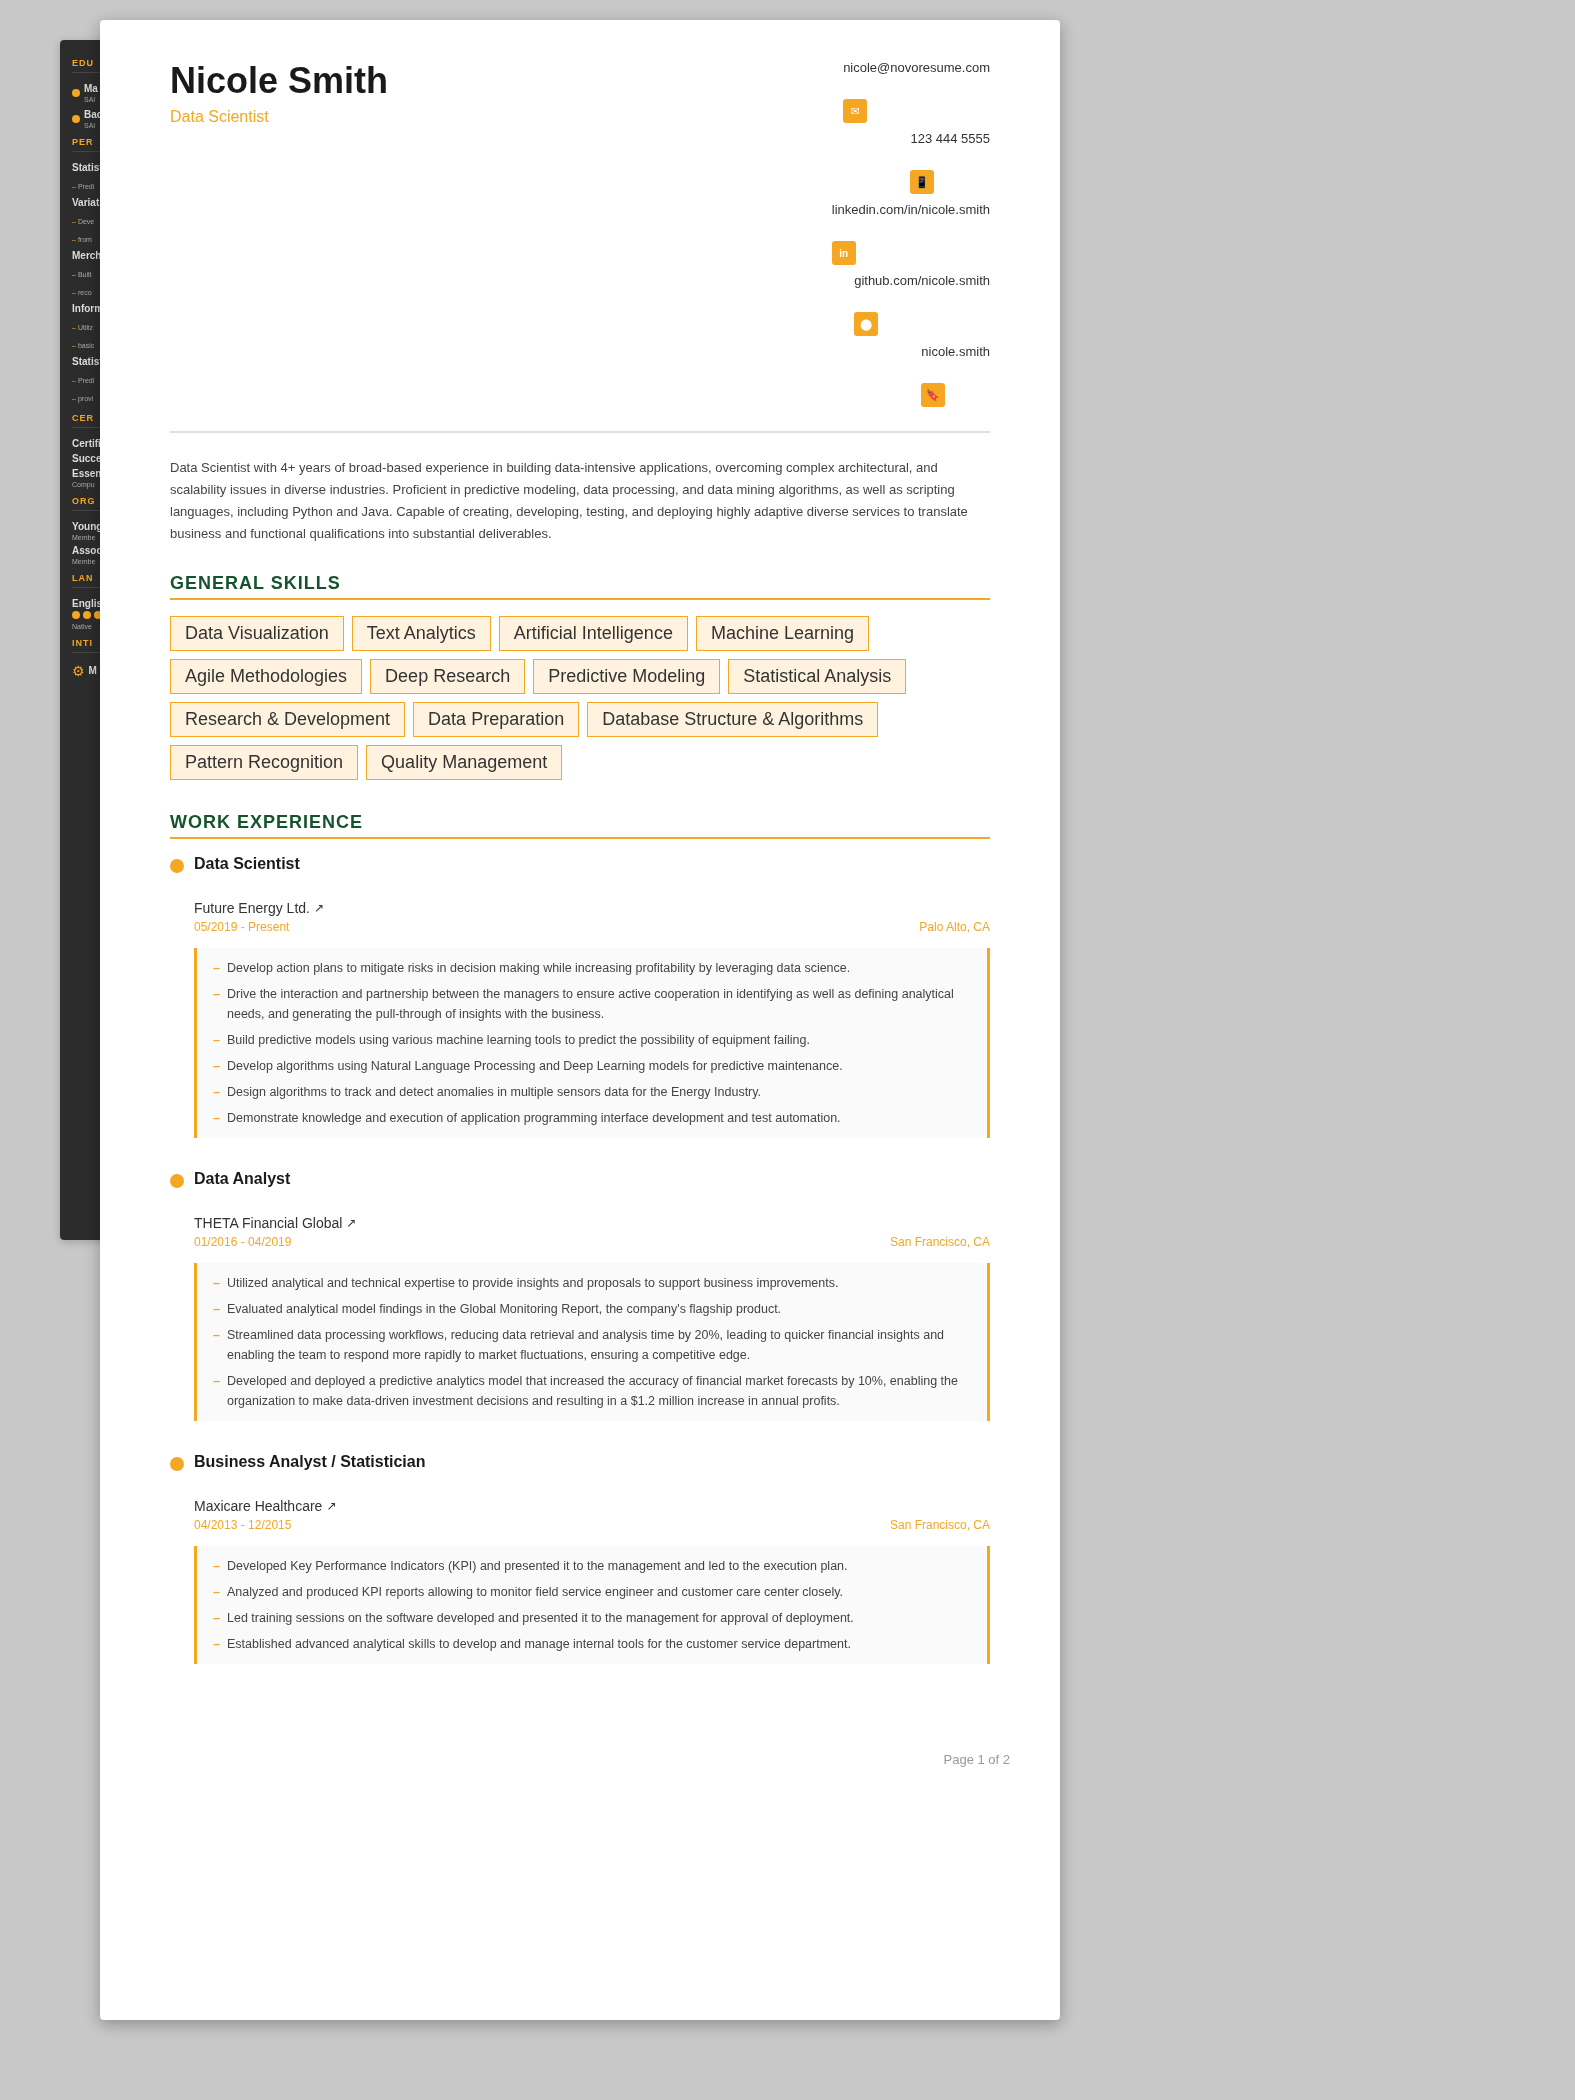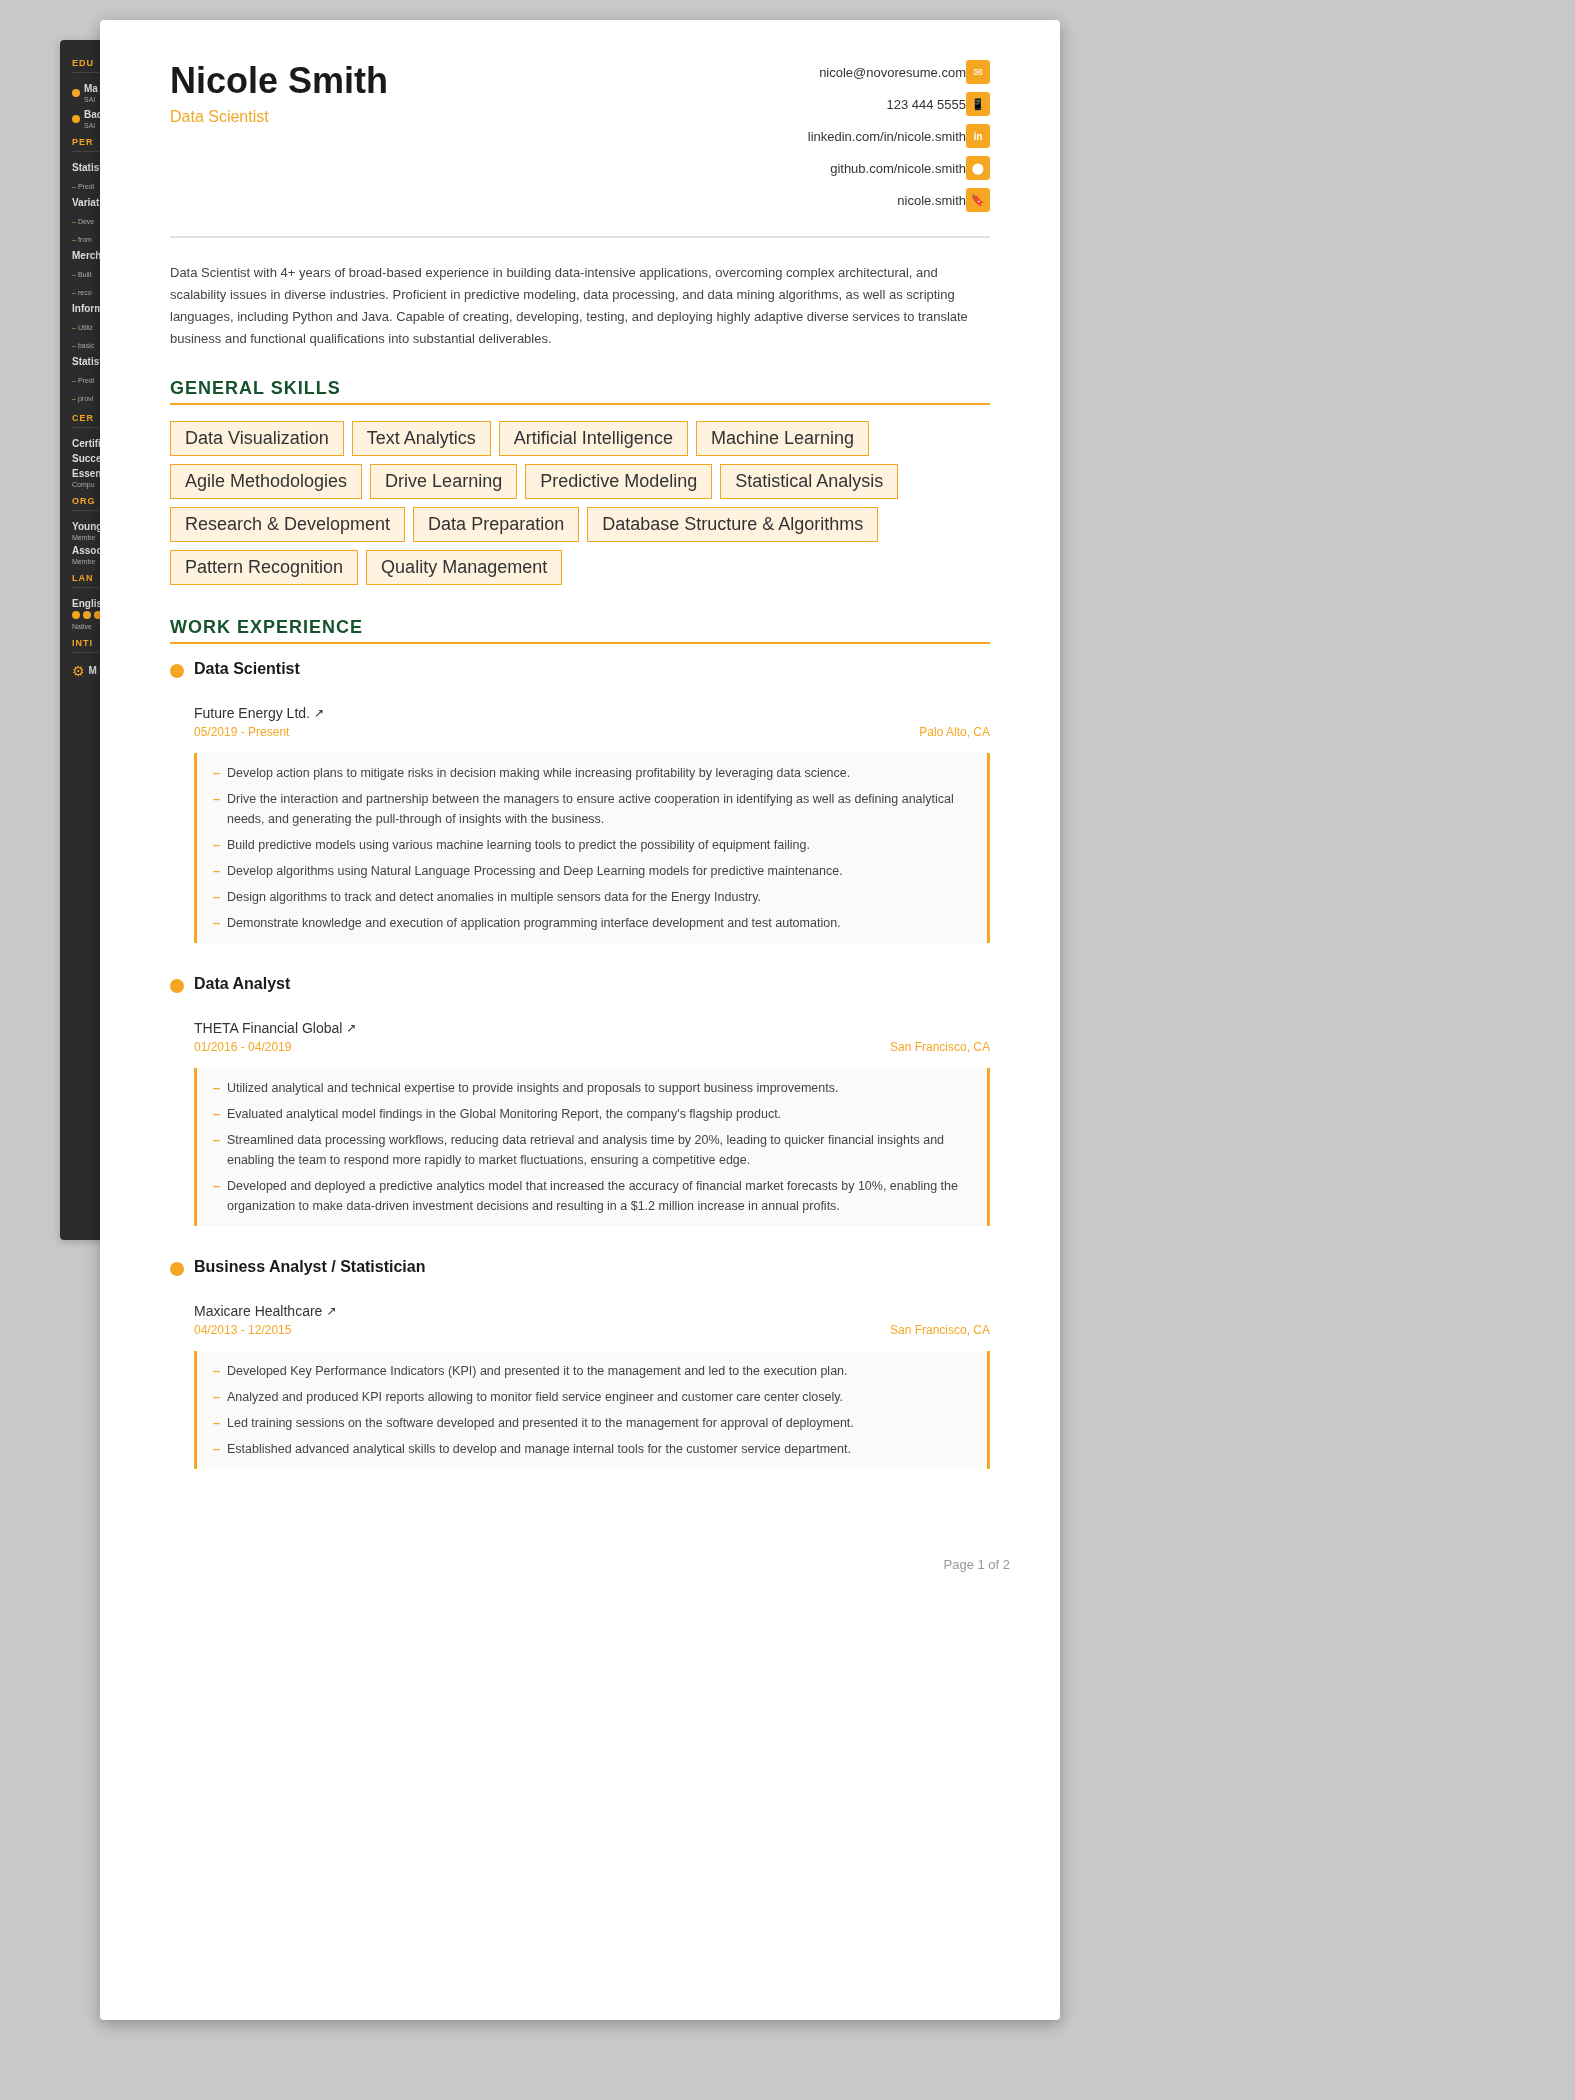--- a/index.html
+++ b/index.html
@@ -86,24 +86,25 @@
 
     .contact-area {
       display: flex;
       flex-direction: column;
       align-items: flex-end;
       gap: 8px;
     }
 
     .contact-item {
       display: flex;
-      align-items: center;
-      gap: 0;
+      align-items: flex-start;
+      gap: 24px;
       font-size: 13px;
       color: #333;
+      flex-direction: column;
     }
 
     .contact-icon {
       width: 24px;
       height: 24px;
       background: #F5A623;
       border-radius: 3px;
       display: flex;
       align-items: center;
       justify-content: center;
@@ -448,21 +449,21 @@
       </div>
 
       <div class="skills-section">
         <div class="section-title">GENERAL SKILLS</div>
         <div class="skills-grid">
           <span class="skill-tag">Data Visualization</span>
           <span class="skill-tag">Text Analytics</span>
           <span class="skill-tag">Artificial Intelligence</span>
           <span class="skill-tag">Machine Learning</span>
           <span class="skill-tag">Agile Methodologies</span>
-          <span class="skill-tag">Drive Learning</span>
+          <span class="skill-tag">Deep Research</span>
           <span class="skill-tag">Predictive Modeling</span>
           <span class="skill-tag">Statistical Analysis</span>
           <span class="skill-tag">Research &amp; Development</span>
           <span class="skill-tag">Data Preparation</span>
           <span class="skill-tag">Database Structure &amp; Algorithms</span>
           <span class="skill-tag">Pattern Recognition</span>
           <span class="skill-tag">Quality Management</span>
         </div>
       </div>
 

